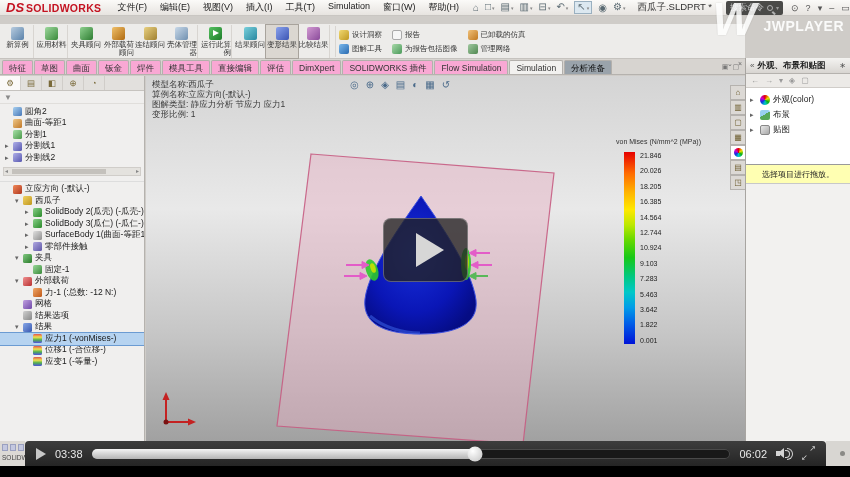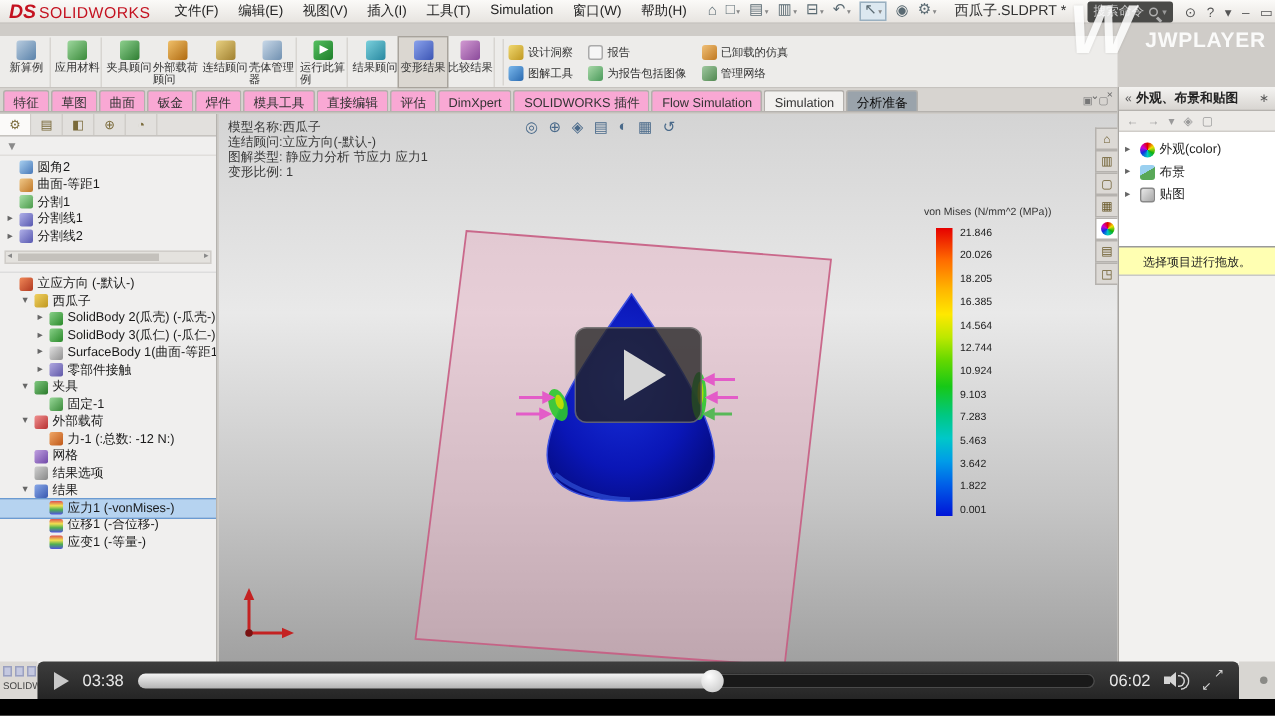--- a/index.html
+++ b/index.html
@@ -7,41 +7,41 @@
   #stage { position:relative; width:850px; height:477px; background:#000; overflow:hidden;
            font-family:"Liberation Sans", sans-serif; }
   .sw { position:absolute; left:0; top:0; right:0; bottom:11px; background:#cfccc8; }
 
   
   .tb { position:absolute; left:0; top:0; right:0; height:16px;
         background:linear-gradient(#fbfaf8,#e7e4e0); border-bottom:1px solid #c9c6c2;
         display:flex; align-items:center; }
   .logo { margin-left:6px; display:flex; align-items:baseline; color:#c41220; white-space:nowrap; }
   .logo .ds { font-size:13px; font-weight:bold; font-style:italic; margin-right:2px; }
-  .logo .lw { font-size:10.5px; font-weight:normal; letter-spacing:.3px; }
+  .logo .lw { font-size:10.5px; font-weight:bold; letter-spacing:.3px; }
   .menus { display:flex; gap:13px; margin-left:16px; font-size:9px; color:#222; white-space:nowrap; }
   .menus span { cursor:default; }
   .qat { display:flex; gap:6px; margin-left:14px; align-items:center; color:#5a6a72; font-size:10px; }
   .qat .qi { position:relative; line-height:10px; }
   .qat .qi.caret::after { content:"▾"; font-size:5px; color:#888; margin-left:1px; }
   .qat .qi.boxed { border:1px solid #9ab0c0; background:#dce8f0; padding:0 2px; }
   .doctitle { margin-left:12px; font-size:9.5px; color:#333; white-space:nowrap; }
   .search { margin-left:14px; width:72px; height:14px; background:#4a4a48; border-radius:2px;
             display:flex; align-items:center; padding:0 4px; gap:3px; }
   .search .stxt { color:#c8c8c8; font-size:8.5px; flex:1; white-space:nowrap; overflow:hidden; }
   .mag { width:6px; height:6px; border:1.5px solid #b0b0b0; border-radius:50%; position:relative; flex:none; }
   .mag::after { content:""; position:absolute; left:5px; top:5px; width:4px; height:1.5px;
                 background:#b0b0b0; transform:rotate(45deg); transform-origin:0 0; }
   .winbtns { display:flex; gap:7px; margin-left:8px; margin-right:4px; font-size:9px; color:#555; }
 
   
   .ribbon { position:absolute; left:0; top:24px; right:105px; height:35px; background:#edecea;
             border-bottom:1px solid #c6c3bf; display:flex; align-items:stretch; padding:1px 2px 0 2px; }
   .rbtn { width:32px; display:flex; flex-direction:column; align-items:center; padding-top:2px;
-          font-size:7.5px; line-height:8px; text-align:left; color:#333; flex:none; }
+          font-size:7.5px; line-height:8px; text-align:right; color:#333; flex:none; }
   .rbtn.sep { border-right:1px solid #d8d5d1; margin-right:2px; }
   .rbtn.active { background:#dbd7d1; outline:1px solid #a8a39c; }
   .ric { width:13px; height:13px; border-radius:2px; margin-bottom:1px; background:#9ab0c8; position:relative; }
   .ic-study{background:linear-gradient(135deg,#b8ccdf,#5a82aa);} .ic-material{background:linear-gradient(135deg,#9ed89e,#3a8a3a);}
   .ic-fixture{background:linear-gradient(135deg,#8ed08e,#2e7d32);} .ic-load{background:linear-gradient(135deg,#f0c06a,#b06a10);}
   .ic-connect{background:linear-gradient(135deg,#e8d080,#a08030);} .ic-shell{background:linear-gradient(135deg,#c8d8e8,#7090b0);}
   .ic-run{background:linear-gradient(135deg,#55c060,#1e7e2a);} .ic-run::after{content:"";position:absolute;left:4px;top:3px;
       border-left:6px solid #fff;border-top:3.5px solid transparent;border-bottom:3.5px solid transparent;}
   .ic-advisor{background:linear-gradient(135deg,#7ad0dc,#2888a0);} .ic-deformed{background:linear-gradient(135deg,#8aa2ec,#3c55b4);}
   .ic-compare{background:linear-gradient(135deg,#d29ad2,#8a4a9a);} .ic-insight{background:linear-gradient(135deg,#f0d870,#c09820);}
@@ -491,21 +491,21 @@
             <span class="ti ic-plot"></span>
             <span>应变1 (-等量-)</span>
           </div>
         </div>
     </div>
 
     <div class="vp">
       <div class="ann">
 
       <div>模型名称:西瓜子</div>
-          <div>连结顾问:立应方向(-默认-)</div>
+          <div>算例名称:立应方向(-默认-)</div>
           <div>图解类型: 静应力分析 节应力 应力1</div>
           <div>变形比例: 1</div>
         </div>
       <div class="hud">
 
       <span>◎</span>
           <span>⊕</span>
           <span>◈</span>
           <span>▤</span>
           <span>◐</span>

